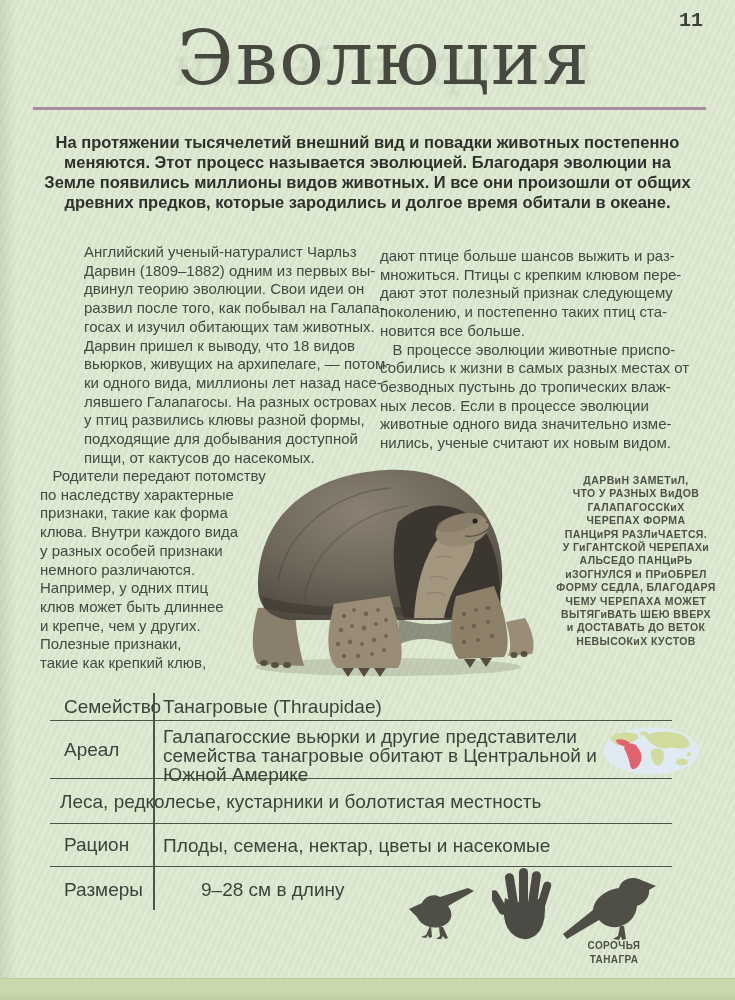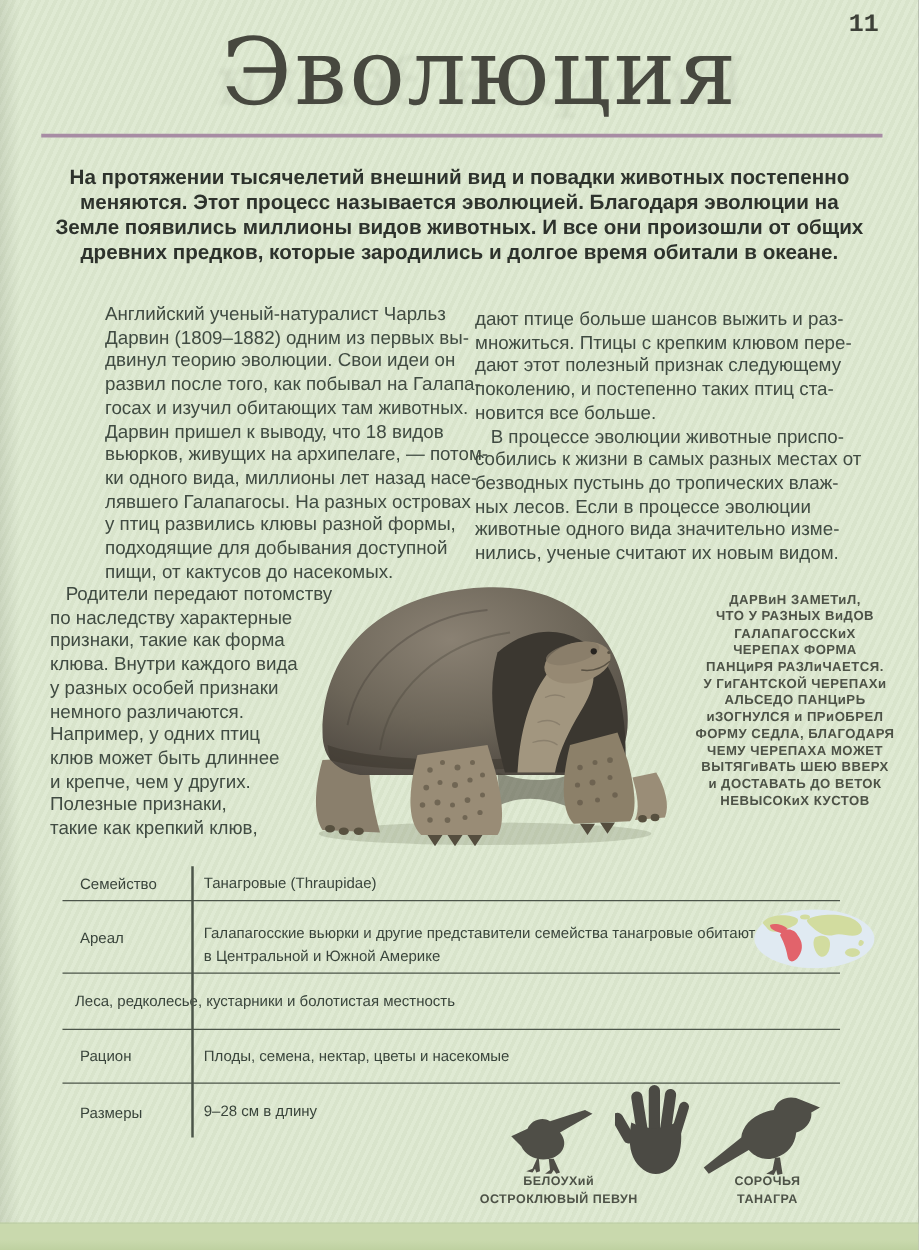--- a/index.html
+++ b/index.html
@@ -25,23 +25,23 @@
   .intro{position:absolute;left:40px;top:132px;width:655px;text-align:center;
     font-size:16.5px;line-height:20px;font-weight:bold;color:#2d322c;}
   .bodytext{font-size:15px;line-height:18.7px;color:#404b42;}
   .leftp1{position:absolute;left:40px;top:243px;width:335px;margin-left:44px;}
   .leftp2{position:absolute;left:40px;top:467px;width:250px;}
   .rightp{position:absolute;left:380px;top:247px;width:330px;}
   .note{position:absolute;left:538px;top:474px;width:196px;text-align:center;
     font-size:10.5px;line-height:13.4px;font-weight:bold;letter-spacing:.4px;
     color:#4d5247;}
   .tortoise{position:absolute;left:248px;top:458px;}
-  .itable{position:absolute;left:50px;top:693px;width:622px;font-size:12px;color:#39443b;}
+  .itable{position:absolute;left:50px;top:693px;width:622px;font-size:19px;color:#39443b;}
   .trow{display:flex;align-items:center;border-bottom:1.5px solid #4c554a;box-sizing:border-box;}
-  .trow.last{border-bottom:none;}
+  .trow.last{border-bottom:none;gap:38px;}
   .tlabel{width:103px;flex:none;padding-left:14px;box-sizing:border-box;}
   .tvalue{flex:1;padding-left:10px;line-height:19px;}
   .tvalue.narrow{max-width:450px;margin-top:12px;}
   .vline{position:absolute;left:103px;top:0;width:1.5px;height:217px;background:#4c554a;}
   .mapicon{position:absolute;left:603px;top:727px;}
   .sil{position:absolute;}
   .slabel{position:absolute;top:939px;width:190px;text-align:center;font-size:10px;
     line-height:13.5px;font-weight:bold;letter-spacing:.4px;color:#4d5247;}
   .slabel1{left:352px;} .slabel2{left:519px;}
   .strip{position:absolute;left:0;top:978px;width:735px;height:22px;
@@ -237,19 +237,17 @@
       <rect x="48" y="13" width="8" height="30" rx="4" transform="rotate(17 52 28)"></rect>
       <path d="M13 30 Q8 58 23 68 Q33 75 44 67 Q56 57 52 28 Q33 40 13 30 Z"></path>
     </g>
   </svg>
   <svg class="sil" style="left:560px;top:876px" width="100" height="66" viewBox="0 0 100 66">
     <g fill="#4f4e47">
       <path d="M96 10 L81 4 C71 -1 61 4 59 12 C45 14 34 23 33 34 L3 58 L7 63 L39 44 C44 50 53 53 61 50 C70 47 76 40 77 30 C84 28 90 21 89 14 Z"></path>
       <path d="M60 50 l-2 10 -5 3 6 1 2 -4 1 4 4 -1 -2 -13 z"></path>
     </g>
   </svg>
-  <div class="slabel slabel1 prelines">БЕЛОУХий
-ОСТРОКЛЮВЫЙ ПЕВУН</div>
   <div class="slabel slabel2 prelines">СОРОЧЬЯ
 ТАНАГРА</div>
 
   <div class="strip"></div>
 </div>
 
 </body></html>

